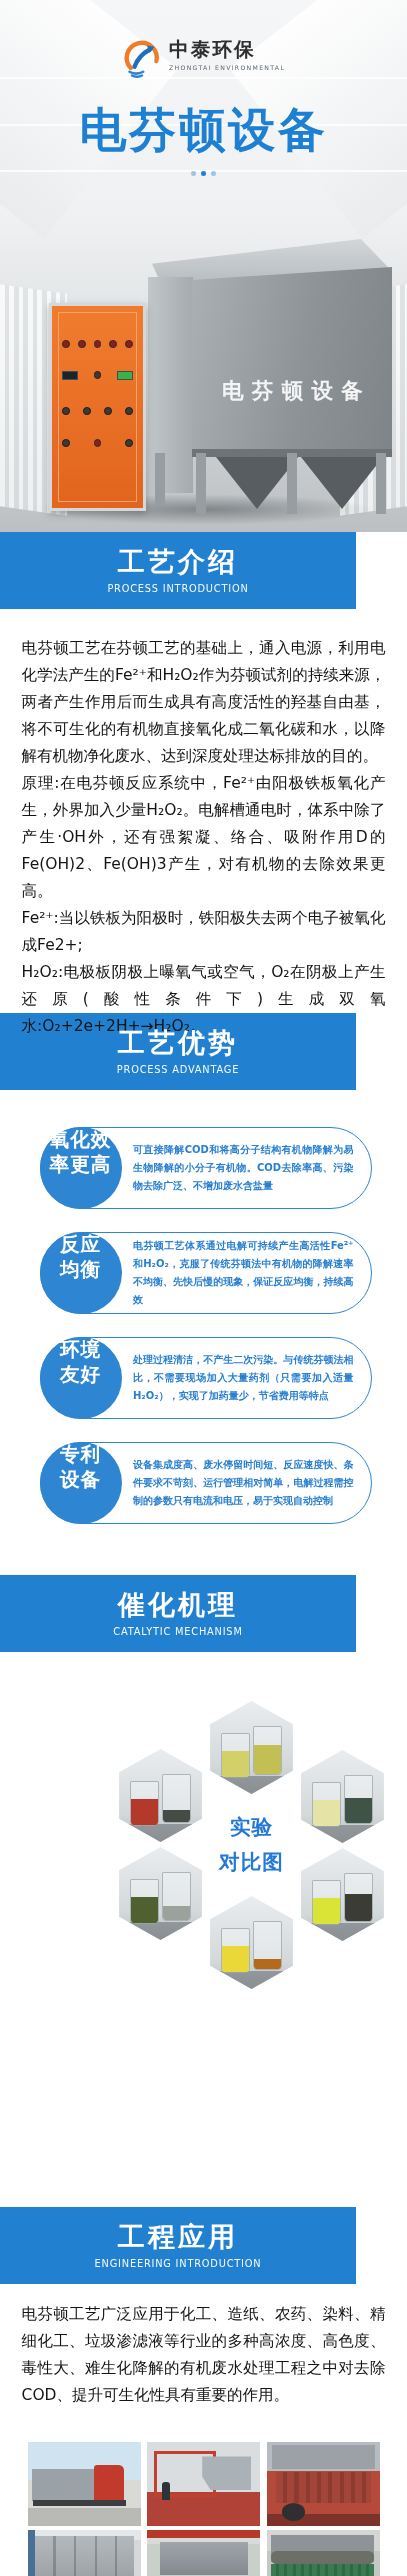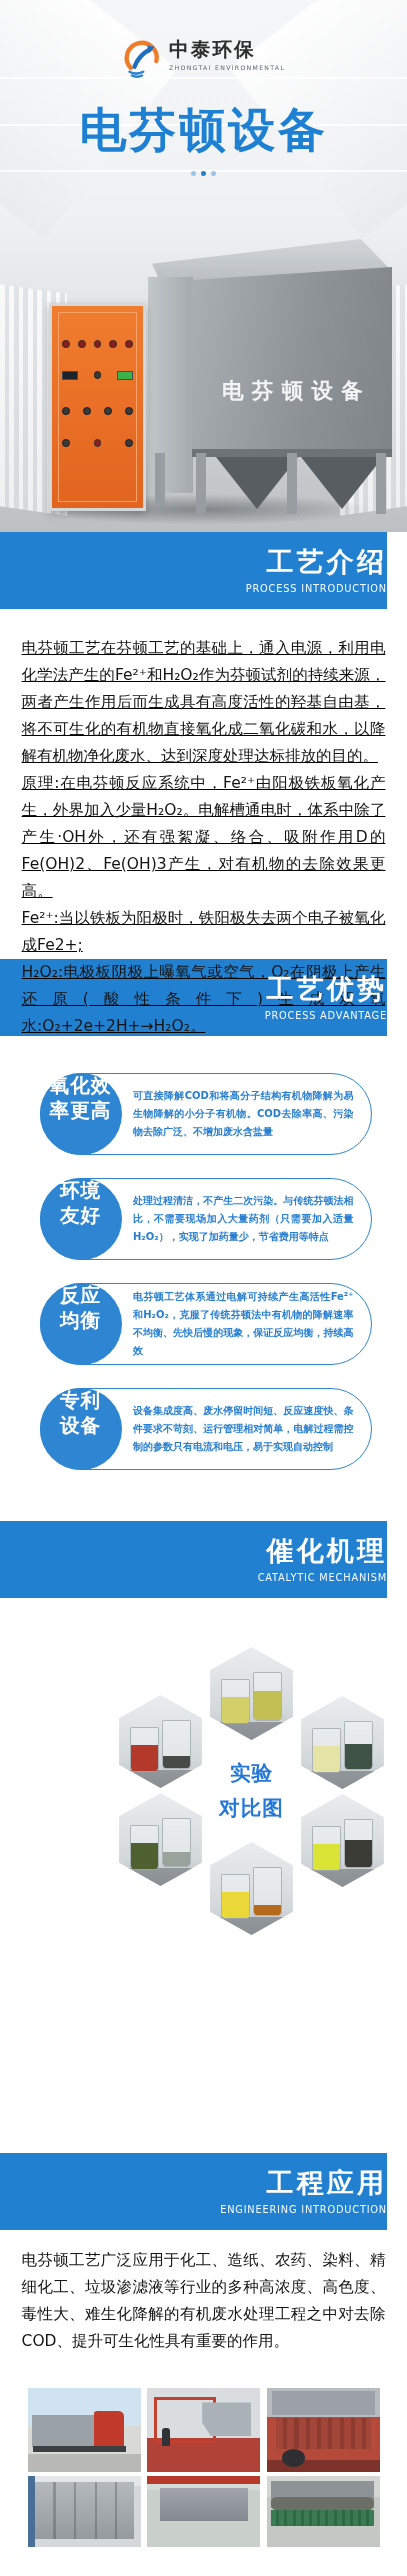--- a/index.html
+++ b/index.html
@@ -55,27 +55,27 @@
              box-shadow:0 3.1px 7.2px rgba(60,60,60,.35); }
   .cab-frame { position:absolute; inset:6.2px; border:1px solid #f6a briefly; border:1px solid #f6a268; }
   .knob-row { position:absolute; left:10.3px; right:10.3px; display:flex; justify-content:space-between; }
   .kr1{top:34px} .kr2{top:65px} .kr3{top:101px} .kr4{top:133px}
   .knob { width:7.7px; height:7.7px; border-radius:50%; background:#8c1f1d; border:1.5px solid #2d2d2d; }
   .knob.dark { background:#3a3a3a; border-color:#1d1d1d; }
   .meter { width:15.5px; height:9.3px; background:#1d232a; border:1px solid #454b52; }
   .meter.green { background:#39b24a; }
 
   
-  .band { width:387px; height:77px; background:#2181d0; display:flex; flex-direction:column;
-          justify-content:center; align-items:flex-end; }
+  .band { width:356px; height:77px; background:#2181d0; display:flex; flex-direction:column;
+          justify-content:center; align-items:center; }
   .band-cn { color:#ffffff; font-size:27px; font-weight:900; letter-spacing:3.1px; line-height:30px; }
   .band-en { color:#ffffff; font-size:9.8px; letter-spacing:0.8px; margin-top:5.2px; opacity:.96; }
 
   
-  .intro { width:407px; height:350px; padding:26px 21.6px 0 21.6px;text-decoration:underline; }
+  .intro { width:407px; height:404px; padding:26px 21.6px 0 21.6px; }
   .intro p { font-size:15.5px; line-height:27px; color:#141414; text-align:justify; }
 
   
   .advantages { width:407px; height:485px; padding-top:37px; }
   .card { position:relative; margin:0 0 23px 40px; width:332px; height:82px;
           border:1.5px solid #2e86d2; border-radius:46px; }
   .card-circle { position:absolute; left:-1.5px; top:-1.5px; width:82px; height:82px; border-radius:50%;
                  background:#2e86d2; display:flex; flex-direction:column; justify-content:flex-start;
                  align-items:center; }
   .card-circle .cl { color:#ffffff; font-size:19.6px; font-weight:bold; line-height:25px; letter-spacing:1px; }
@@ -247,31 +247,31 @@
   <section class="advantages">
     <div class="card">
       <div class="card-circle">
         <span class="cl">氧化效</span>
         <span class="cl">率更高</span>
       </div>
       <div class="card-text">可直接降解COD和将高分子结构有机物降解为易生物降解的小分子有机物。COD去除率高、污染物去除广泛、不增加废水含盐量</div>
     </div>
     <div class="card">
       <div class="card-circle">
+        <span class="cl">反应</span>
+        <span class="cl">均衡</span>
+      </div>
+      <div class="card-text">电芬顿工艺体系通过电解可持续产生高活性Fe²⁺和H₂O₂，克服了传统芬顿法中有机物的降解速率不均衡、先快后慢的现象，保证反应均衡，持续高效</div>
+    </div>
+    <div class="card">
+      <div class="card-circle">
         <span class="cl">环境</span>
         <span class="cl">友好</span>
       </div>
       <div class="card-text">处理过程清洁，不产生二次污染。与传统芬顿法相比，不需要现场加入大量药剂（只需要加入适量H₂O₂），实现了加药量少，节省费用等特点</div>
-    </div>
-    <div class="card">
-      <div class="card-circle">
-        <span class="cl">反应</span>
-        <span class="cl">均衡</span>
-      </div>
-      <div class="card-text">电芬顿工艺体系通过电解可持续产生高活性Fe²⁺和H₂O₂，克服了传统芬顿法中有机物的降解速率不均衡、先快后慢的现象，保证反应均衡，持续高效</div>
     </div>
     <div class="card">
       <div class="card-circle">
         <span class="cl">专利</span>
         <span class="cl">设备</span>
       </div>
       <div class="card-text">设备集成度高、废水停留时间短、反应速度快、条件要求不苛刻、运行管理相对简单，电解过程需控制的参数只有电流和电压，易于实现自动控制</div>
     </div>
   </section>
 

